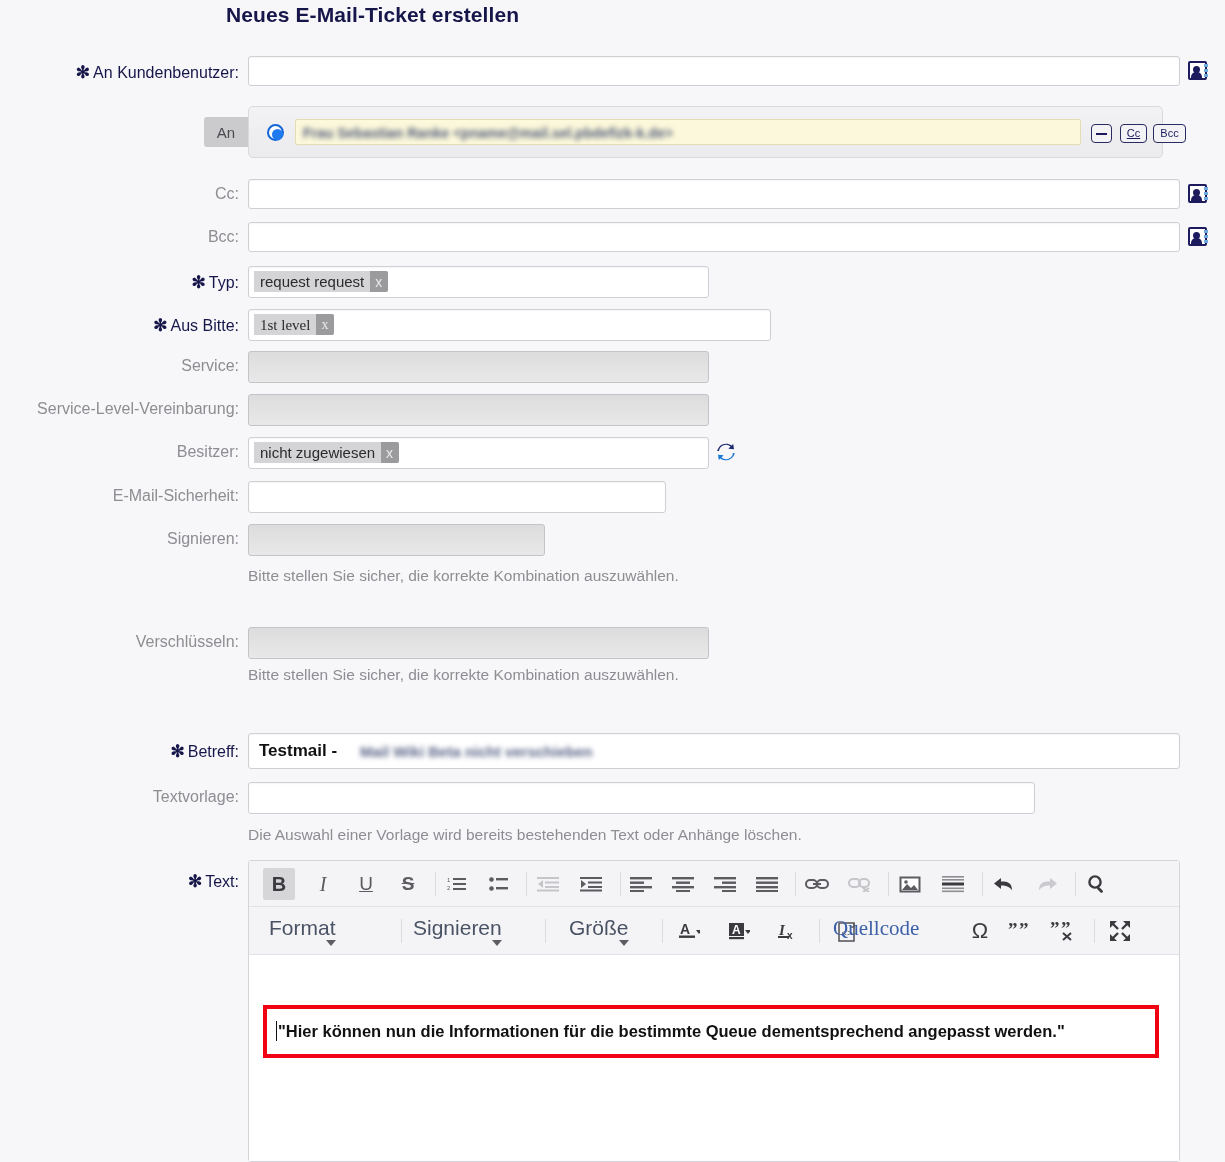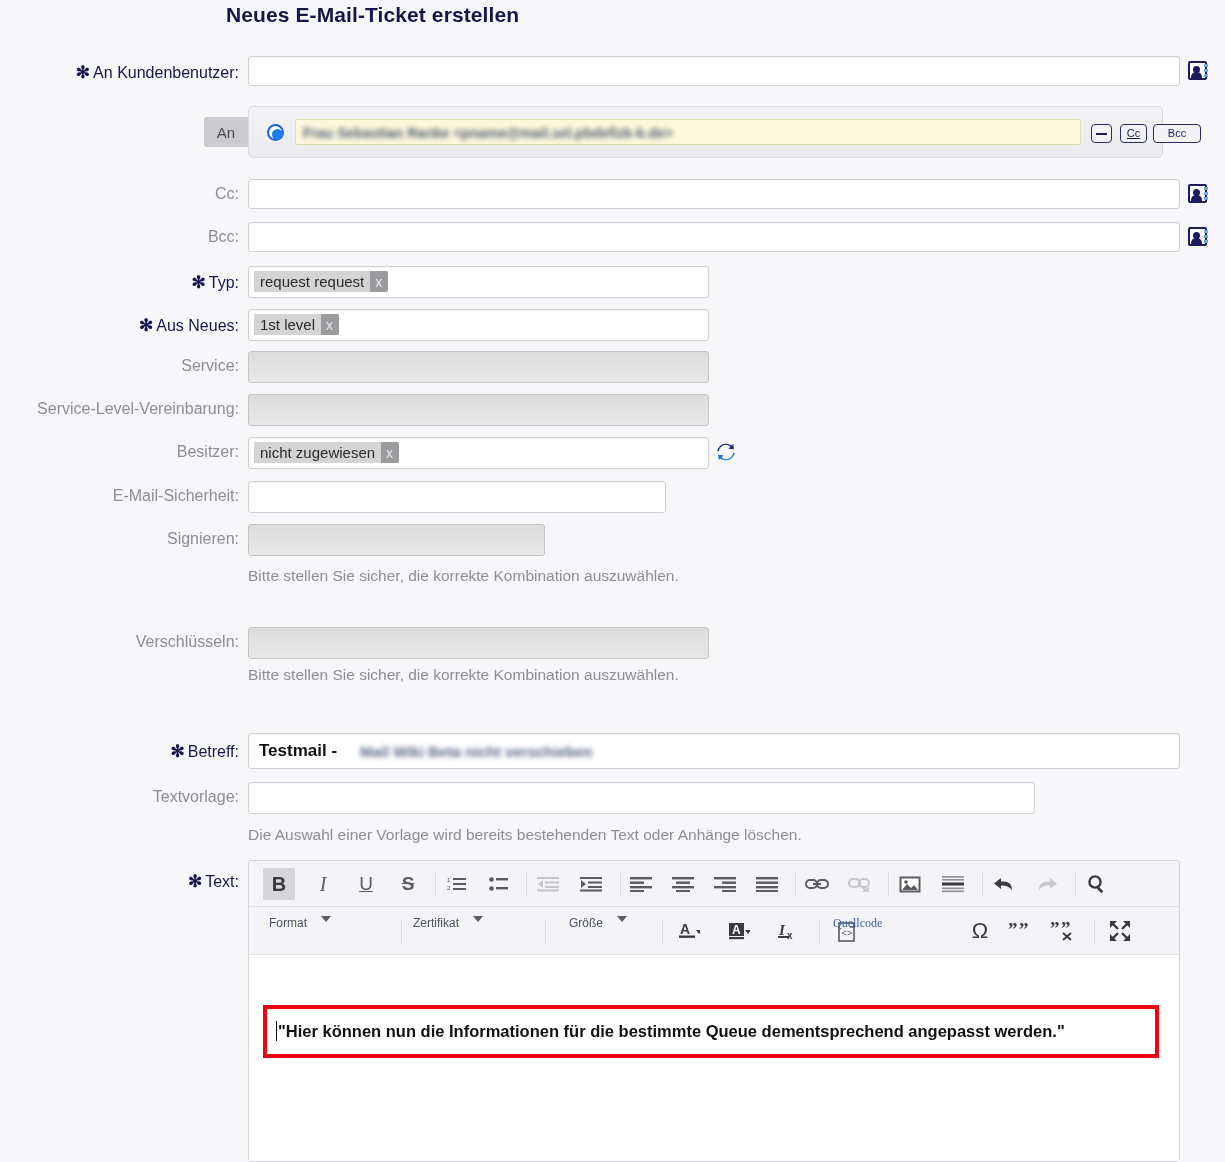--- a/index.html
+++ b/index.html
@@ -122,21 +122,21 @@
     background: #f3f3f5; color: #1b1b5e;
     font-size: 11px; line-height: 17px; text-align: center;
     cursor: pointer;
   }
   .mini-btn.minus { left: 842px; width: 21px; }
   .mini-btn.minus::after {
     content: ""; position: absolute; left: 4px; top: 8px;
     width: 11px; height: 2px; background: #1b1b5e;
   }
   .mini-btn.cc  { left: 871px; width: 27px; text-decoration: underline; }
-  .mini-btn.bcc { left: 904px; width: 48px; }
+  .mini-btn.bcc { left: 904px; width: 33px; }
 
   
   .refresh {
     position: absolute; left: 716px; top: 442px;
     width: 20px; height: 20px; cursor: pointer;
   }
   .refresh svg { display: block; }
 
   
   .help {
@@ -164,22 +164,22 @@
     color: #5b5b60; cursor: pointer; border-radius: 2px;
     font-size: 19px;
   }
   .tbtn.on { background: #d6d6d8; }
   .tbtn.off { color: #c6c6ca; cursor: default; }
   .sep {
     position: absolute; top: 11px; width: 1px; height: 24px; background: #dcdce0;
   }
   .dd {
     position: absolute; top: 9px; height: 30px;
-    display: flex; align-items: flex-start;
-    font-size: 12px; color: #4a5365; cursor: pointer;
+    display: flex; align-items: flex-end;
+    font-size: 21px; color: #4a5365; cursor: pointer; flex-direction: column;
   }
   .dd .caret {
     margin-left: 14px; width: 0; height: 0;
     border-left: 5px solid transparent; border-right: 5px solid transparent;
     border-top: 6px solid #5d5d63;
   }
   .ebody { position: relative; height: 206px; background: #fff; }
   .redbox {
     position: absolute; left: 14px; top: 50px;
     width: 896px; height: 53px;
@@ -241,22 +241,22 @@
     <div class="lbl req" style="top:6px;"><span class="star">✻</span><span>Typ:</span></div>
     <div class="inp tall" style="top:0px;width:461px;">
       <span class="token">
         <span class="t-text">request request</span>
         <span class="t-x">x</span>
       </span>
     </div>
   </div>
 
   <div class="row" style="top:309px;">
-    <div class="lbl req" style="top:6px;"><span class="star">✻</span><span>Aus Neues:</span></div>
-    <div class="inp tall" style="top:0px;width:461px;">
+    <div class="lbl req" style="top:6px;"><span class="star">✻</span><span>Aus Bitte:</span></div>
+    <div class="inp tall" style="top:0px;width:523px;font-family:Liberation Serif, serif;">
       <span class="token">
         <span class="t-text">1st level</span>
         <span class="t-x">x</span>
       </span>
     </div>
   </div>
 
   <div class="row" style="top:351px;">
     <div class="lbl" style="top:6px;">Service:</div>
     <div class="inp tall disabled" style="top:0px;width:461px;"></div>
@@ -452,21 +452,21 @@
       </span>
     </div>
 
     <div class="tb tb2">
       <span class="dd" style="left:20px;">
         <span>Format</span>
         <span class="caret"></span>
       </span>
       <span class="sep" style="left:152px;top:12px;"></span>
       <span class="dd" style="left:164px;">
-        <span>Zertifikat</span>
+        <span>Signieren</span>
         <span class="caret"></span>
       </span>
       <span class="sep" style="left:296px;top:12px;"></span>
       <span class="dd" style="left:320px;">
         <span>Größe</span>
         <span class="caret"></span>
       </span>
       <span class="sep" style="left:413px;top:12px;"></span>
 
       <span class="tbtn" style="left:424px;top:9px;">

